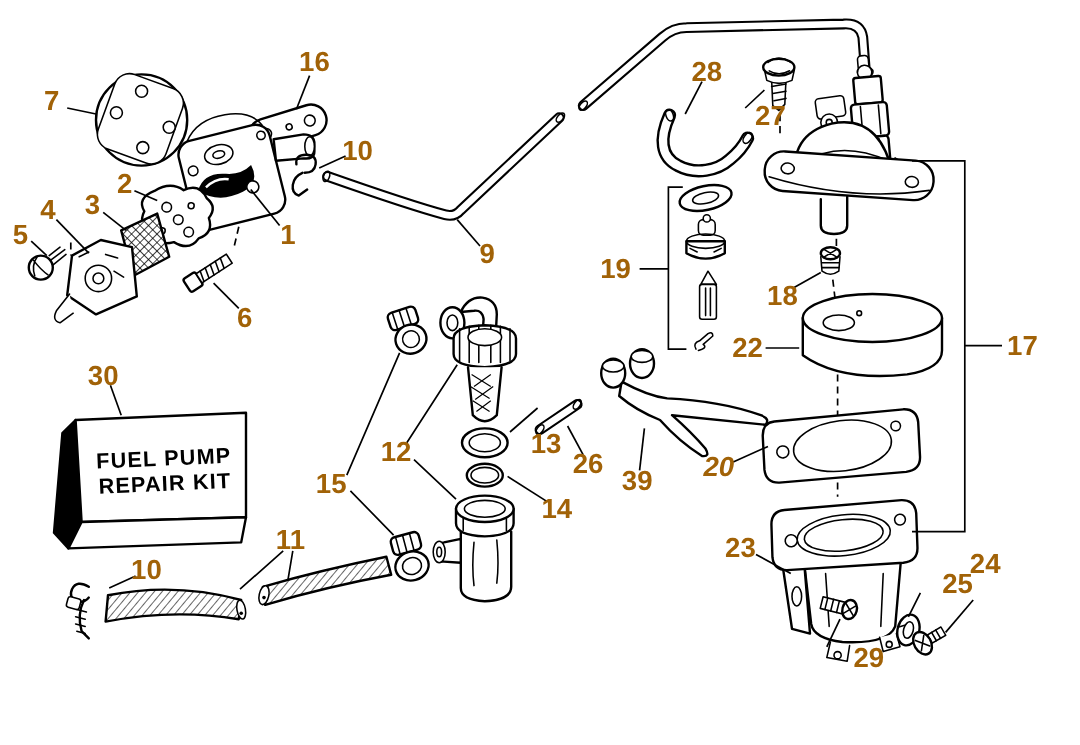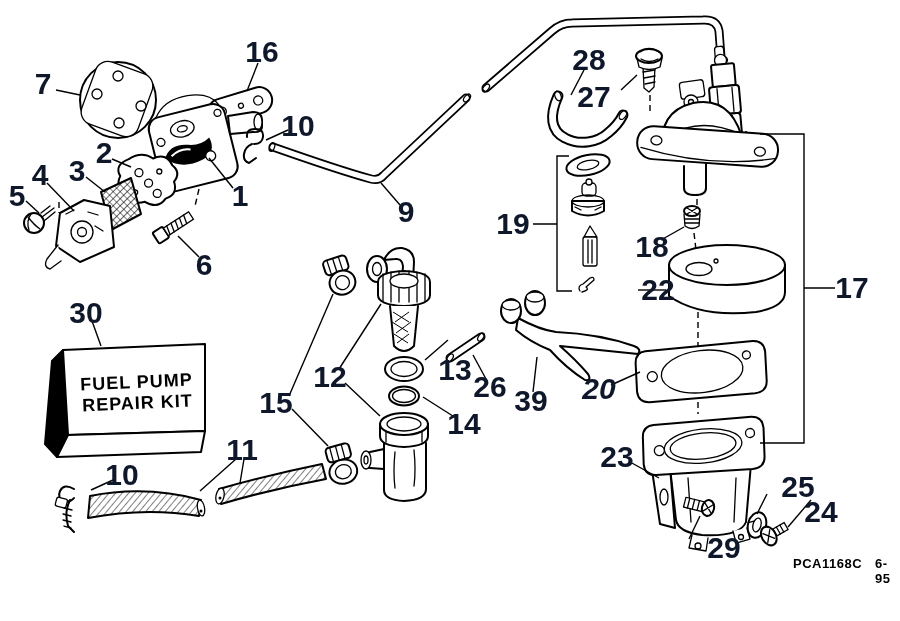--- a/index.html
+++ b/index.html
@@ -5,21 +5,21 @@
   html,body{margin:0;padding:0;background:#e8e8e8;}
   #stage{position:relative;width:900px;height:621px;background:#ffffff;overflow:hidden;
          font-family:"Liberation Sans",sans-serif;}
   svg{position:absolute;left:0;top:0;}
   .o{fill:none;stroke:#000;stroke-width:2;stroke-linecap:round;stroke-linejoin:round;}
   .ow{fill:#fff;stroke:#000;stroke-width:2;stroke-linecap:round;stroke-linejoin:round;}
   .t{stroke-width:1.3;}
   .leader{fill:none;stroke:#000;stroke-width:1.4;}
   .dash{fill:none;stroke:#000;stroke-width:1.4;stroke-dasharray:6 4;}
   .callout{position:absolute;transform:translate(-50%,-50%);
-           font-weight:bold;font-size:30px;color:#0f172a;line-height:1;white-space:nowrap;}
+           font-weight:bold;font-size:23px;color:#a16207;line-height:1;white-space:nowrap;}
   #kit-label{position:absolute;left:66px;top:372px;width:142px;text-align:center;
              transform:rotate(-2.5deg);font-weight:bold;font-size:18px;line-height:21px;
              letter-spacing:1px;color:#000;}
   #footer-code{position:absolute;left:793px;top:556px;display:flex;gap:13px;
                font-weight:bold;font-size:13px;color:#000;letter-spacing:0.5px;}
 </style>
 </head>
 <body>
 
 <div id="stage">
@@ -363,44 +363,40 @@
       <div class="callout" style="left: 262px; top: 52px;">16</div>
       <div class="callout" style="left: 104px; top: 153px;">2</div>
       <div class="callout" style="left: 240px; top: 196px;">1</div>
       <div class="callout" style="left: 77px; top: 171px;">3</div>
       <div class="callout" style="left: 40px; top: 175px;">4</div>
       <div class="callout" style="left: 17px; top: 196px;">5</div>
       <div class="callout" style="left: 204px; top: 265px;">6</div>
       <div class="callout" style="left: 298px; top: 126px;">10</div>
       <div class="callout" style="left: 406px; top: 212px;">9</div>
       <div class="callout" style="left: 589px; top: 60px;">28</div>
-      <div class="callout" style="left: 594px; top: 97px;">27</div>
+      <div class="callout" style="left: 642px; top: 97px;">27</div>
       <div class="callout" style="left: 513px; top: 224px;">19</div>
       <div class="callout" style="left: 652px; top: 247px;">18</div>
-      <div class="callout" style="left: 658px; top: 290px;">22</div>
+      <div class="callout" style="left: 623px; top: 290px;">22</div>
       <div class="callout" style="left: 852px; top: 288px;">17</div>
       <div class="callout" style="left: 86px; top: 313px;">30</div>
       <div class="callout" style="left: 330px; top: 377px;">12</div>
       <div class="callout" style="left: 455px; top: 334px; margin-top: 36px;">13</div>
       <div class="callout" style="left: 490px; top: 387px;">26</div>
       <div class="callout" style="left: 464px; top: 424px;">14</div>
       <div class="callout" style="left: 276px; top: 403px;">15</div>
       <div class="callout" style="left: 531px; top: 401px;">39</div>
       <div class="callout" style="left: 599px; top: 389px; font-style: italic;">20</div>
       <div class="callout" style="left: 617px; top: 457px;">23</div>
       <div class="callout" style="left: 770px; top: 487px; margin-left: 28px;">25</div>
-      <div class="callout" style="left: 821px; top: 512px; text-align: right;">24</div>
+      <div class="callout" style="left: 821px; top: 470px; text-align: right;">24</div>
       <div class="callout" style="left: 724px; top: 548px; text-align: center;">29</div>
       <div class="callout" style="left: 122px; top: 475px;">10</div>
       <div class="callout" style="left: 242px; top: 450px;">11</div>
     </div>
 
 <div id="kit-label">
   <div>FUEL PUMP</div>
   <div>REPAIR KIT</div>
 </div>
 
-<div id="footer-code">
-  <span>PCA1168C</span>
-  <span>6-95</span>
+
 </div>
 
-</div>
-
 </body></html>

